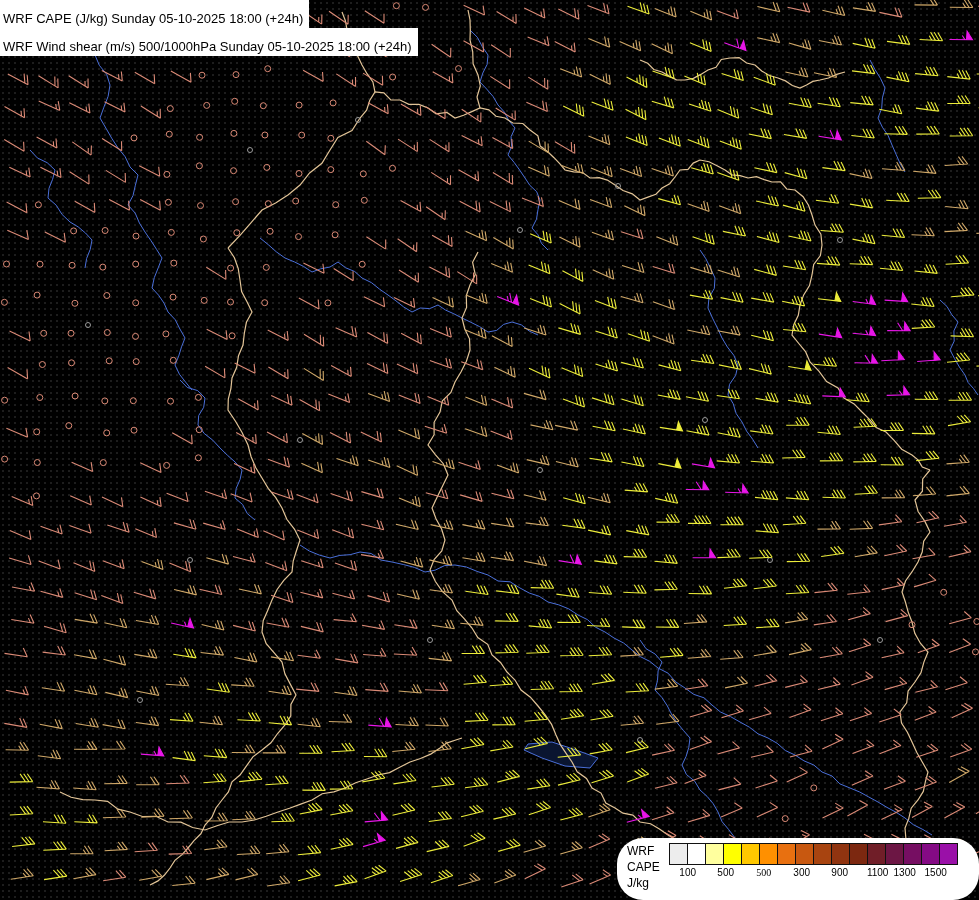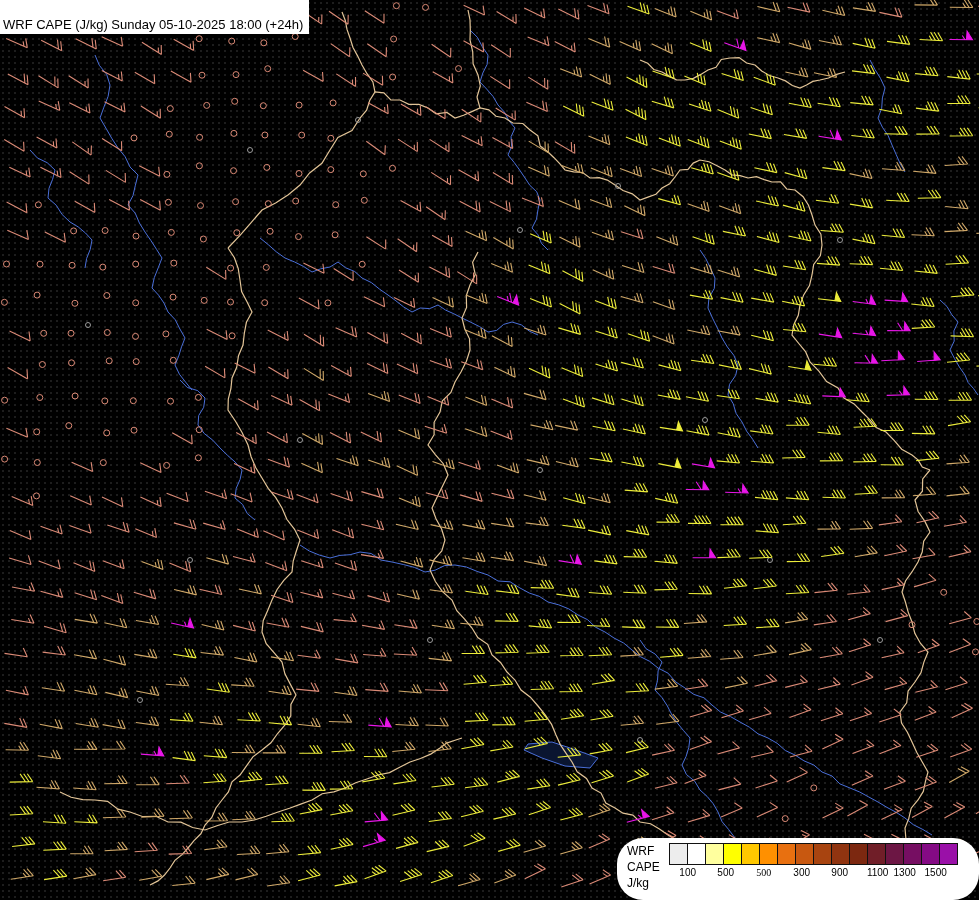--- a/index.html
+++ b/index.html
@@ -8,21 +8,21 @@
     position:relative; width:979px; height:900px; overflow:hidden;
     background-color:#000;
     background-image:radial-gradient(circle, #1d1d1d 1px, transparent 1.2px);
     background-size:6px 6px;
     font-family:"Liberation Sans", sans-serif;
   }
   #map-svg{ position:absolute; left:0; top:0; }
   .titlebox{ position:absolute; top:0; left:0; z-index:5; }
   .titleline{
     display:table; background:#ffffff; color:#000;
-    font-size:13px; line-height:17px; padding:16px 6px 1px 3px; white-space:nowrap;
+    font-size:13px; line-height:17px; padding:10px 6px 1px 3px; white-space:nowrap;
   }
   .legend{
     position:absolute; right:0; bottom:0; z-index:5;
     width:362px; height:62px; background:#ffffff; color:#000;
     display:flex; gap:9px; padding:5px 6px 2px 10px; align-items:flex-start;border-radius:26px;
   }
   .legend-text{ display:flex; flex-direction:column; font-size:12px; line-height:16px; }
   .legend-scale{ display:flex; flex-direction:column; }
   .legend-bar{ display:flex; height:22px; }
   .swatch{ width:19px; height:22px; border:1px solid #111; margin-right:-1px; }
@@ -940,20 +940,21 @@
         <path d="M847.8 881.7L867.2 869.5M867.2 869.5L858.6 865.5" stroke="#db8a76" fill="none" stroke-width="1.1"></path>
         <path d="M885.4 885.3L905.5 874.1M905.5 874.1L897.1 869.7M902.4 875.9L894.0 871.4" stroke="#db8a76" fill="none" stroke-width="1.1"></path>
         <path d="M914.5 885.1L934.5 873.8M934.5 873.8L926.1 869.5M931.4 875.6L922.9 871.2" stroke="#db8a76" fill="none" stroke-width="1.1"></path>
         <path d="M950.8 885.6L970.9 874.4M964.3 878.0L959.9 875.7M970.9 874.4L962.0 869.7L965.6 877.3Z" stroke="#e816e8" fill="#e816e8" stroke-width="1.1"></path>
         <path d="M979.9 880.8L998.8 867.6M998.8 867.6L990.0 864.1M995.9 869.7L987.0 866.1M992.9 871.7L988.3 869.9" stroke="#d0a868" fill="none" stroke-width="1.1"></path>
       </g>
     </svg>
 
   <div class="titlebox">
     <div class="titleline">WRF CAPE (J/kg) Sunday 05-10-2025 18:00 (+24h)</div>
+    <div class="titleline">WRF Wind shear (m/s) 500/1000hPa Sunday 05-10-2025 18:00 (+24h)</div>
   </div>
 
   <div class="legend">
     <div class="legend-text">
       <div>WRF</div>
       <div>CAPE</div>
       <div>J/kg</div>
     </div>
     <div class="legend-scale">
       <div class="legend-bar" id="legend-bar">

